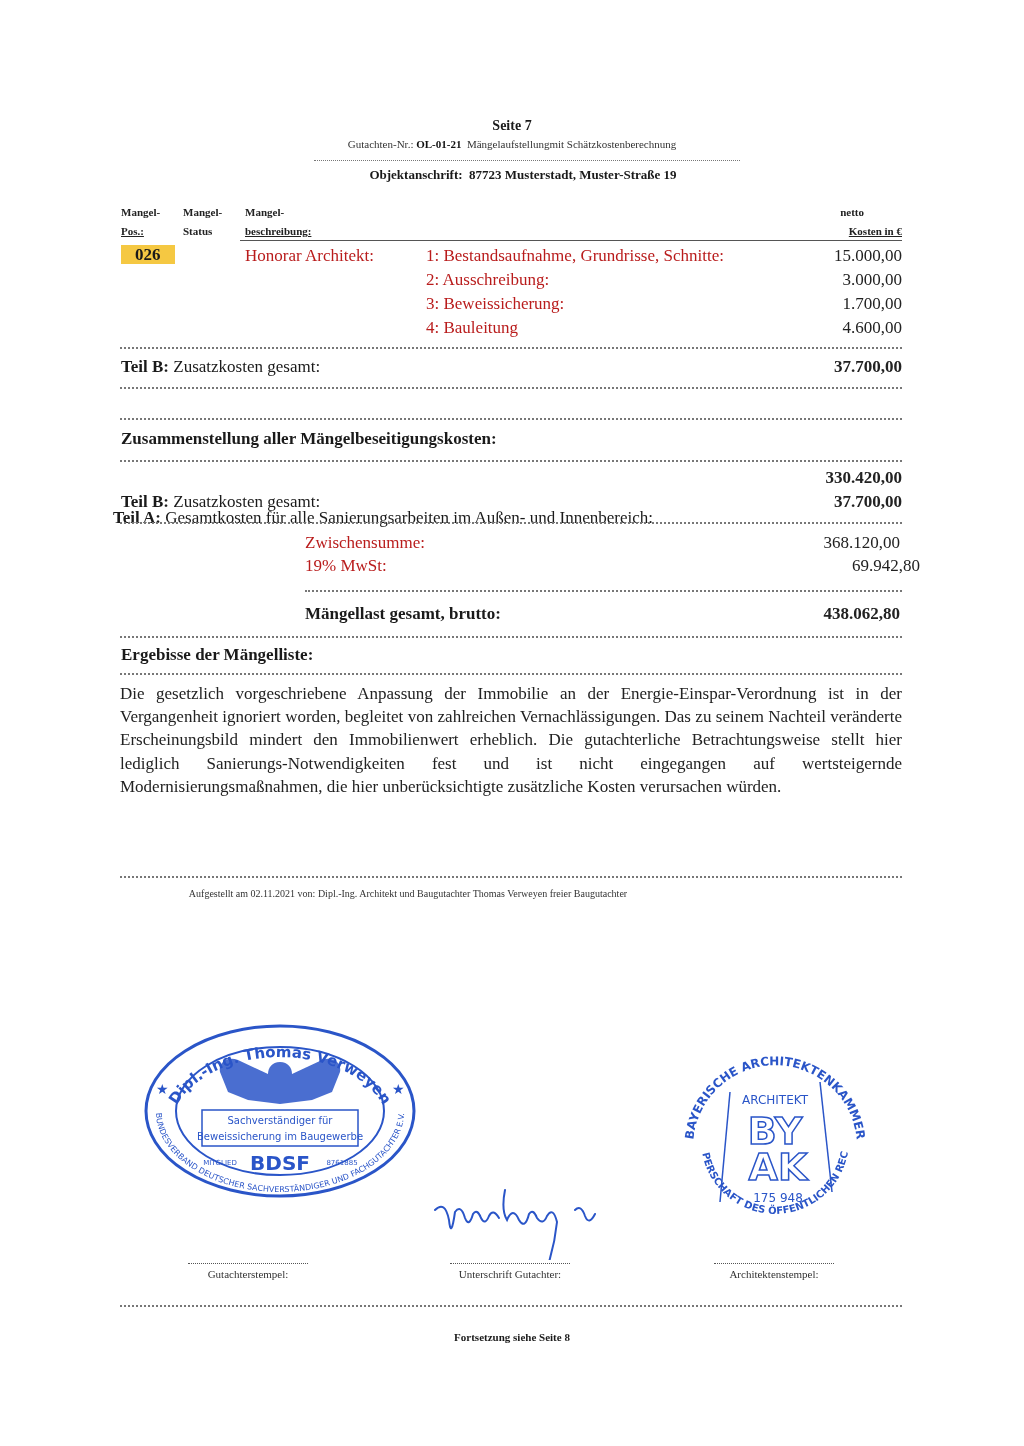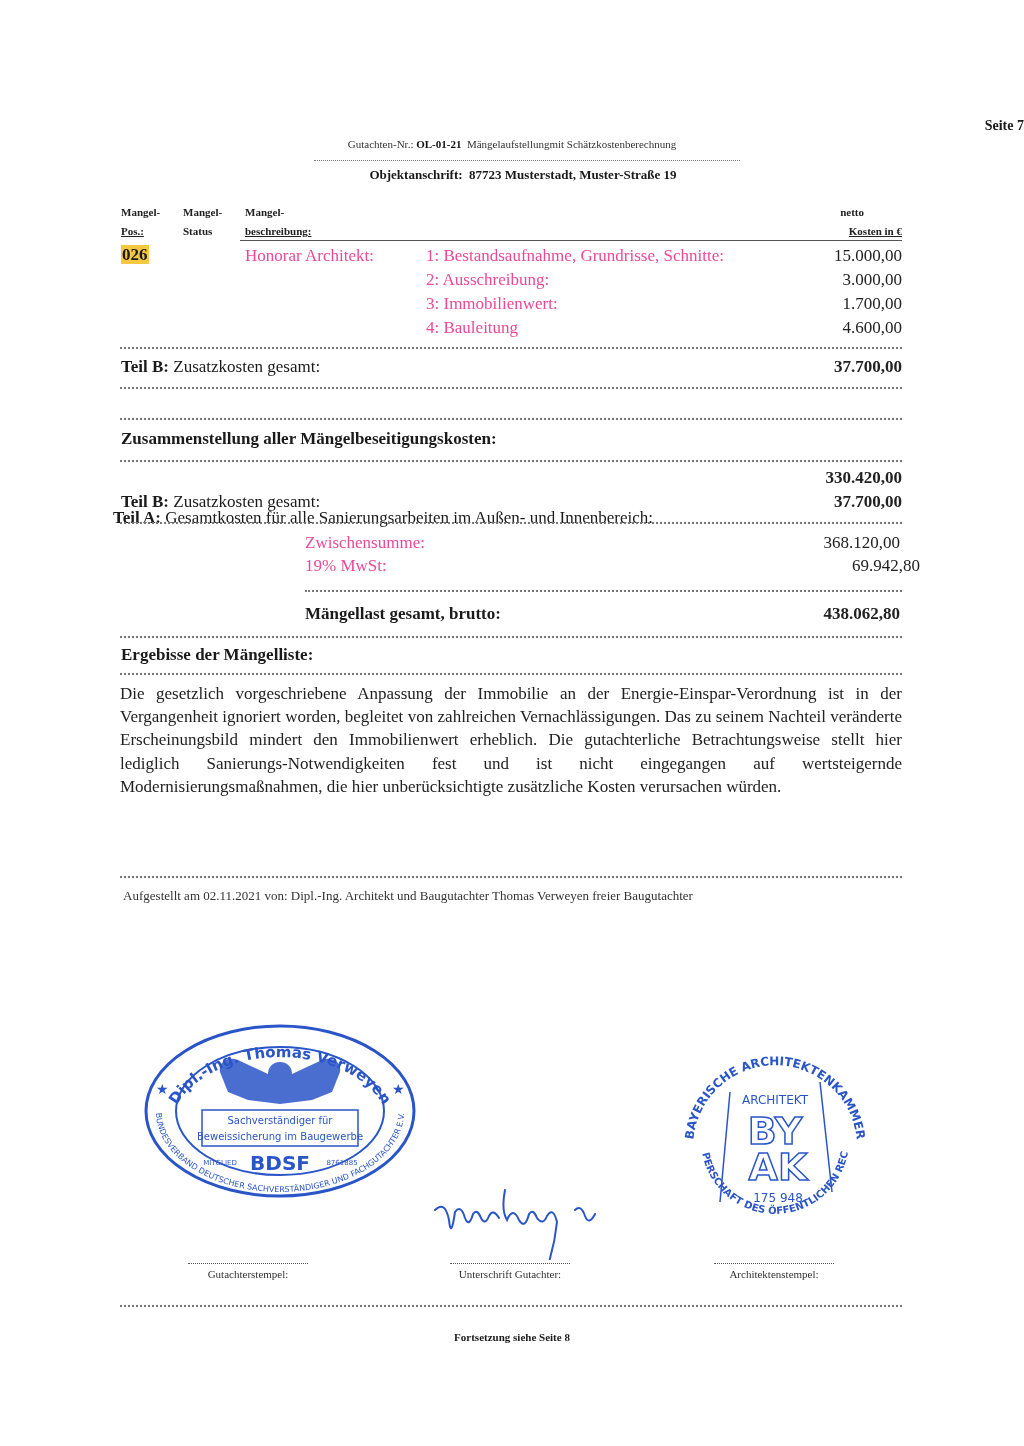--- a/index.html
+++ b/index.html
@@ -1,34 +1,34 @@
 <!DOCTYPE html>
 <html><head>
 <meta charset="utf-8">
 <style>
   html, body { margin:0; padding:0; background:#ffffff; }
   body { width:1024px; height:1446px; position:relative; overflow:hidden;
          font-family:"Liberation Serif","DejaVu Serif",serif; color:#1a1a1a; }
   .abs { position:absolute; }
   .dash { position:absolute; left:120px; width:782px; height:0; border-top:2px dotted #777; }
   .bold { font-weight:bold; }
-  .hdr-title { left:0; width:1024px; top:118px; text-align:right; font-size:14px; font-weight:bold; }
+  .hdr-title { left:0; width:1024px; top:118px; text-align:center; font-size:14px; font-weight:bold; }
   .hdr-sub { left:0; width:1024px; top:138px; text-align:center; font-size:11px; color:#333; }
   .hdr-sub b { color:#111; }
   .hdr-addr { left:0; width:1024px; top:167px; text-align:center; font-size:13px; font-weight:bold;padding-left:11px; }
   .colhdr { font-size:11px; font-weight:bold; line-height:19px; color:#222; }
   .colhdr .u { text-decoration:underline; }
-  .pos-badge { background:#f5c842; font-weight:bold; font-size:17px; padding:0 1px; }
-  .row { font-size:17px; color:#ec4899; }
+  .pos-badge { background:#f5c842; font-weight:bold; font-size:17px; padding:0 14px; }
+  .row { font-size:17px; color:#b91c1c; }
   .amt { text-align:right; font-size:17px; color:#222; }
   .big { font-size:17px; }
   .sect { font-size:17px; font-weight:bold; }
   .para { left:120px; width:782px; top:682px; font-size:17px; line-height:23.2px; text-align:justify; color:#222; }
   .para p { margin:0; }
-  .footer-small { left:0; width:816px; top:888px; text-align:center; font-size:13px; color:#333; }
+  .footer-small { left:0; width:816px; top:888px; text-align:center; font-size:10px; color:#333; }
   .sig-label { font-size:11px; color:#333; text-align:center; width:180px; }
   .sig-line { border-top:1px dotted #555; width:120px; }
   .cont { left:0; width:1024px; top:1331px; text-align:center; font-size:11px; font-weight:bold; }
   .stamp-text { font-family:"DejaVu Sans","Liberation Sans",sans-serif; fill:#2a55c8; font-weight:bold; }
 </style>
 </head>
 <body>
 
 <div class="abs hdr-title">Seite 7</div>
 <div class="abs hdr-sub">
@@ -62,21 +62,21 @@
 
 <div class="abs" style="left:121px;top:245px;">
   <span class="pos-badge">026</span>
 </div>
 <div class="abs row" style="left:245px;top:246px;">Honorar Architekt:</div>
 
 <div class="abs row" style="left:426px;top:246px;">1: Bestandsaufnahme, Grundrisse, Schnitte:</div>
 <div class="abs amt" style="left:780px;width:122px;top:246px;">15.000,00</div>
 <div class="abs row" style="left:426px;top:270px;">2: Ausschreibung:</div>
 <div class="abs amt" style="left:780px;width:122px;top:270px;">3.000,00</div>
-<div class="abs row" style="left:426px;top:294px;">3: Immobilienwert:</div>
+<div class="abs row" style="left:426px;top:294px;">3: Beweissicherung:</div>
 <div class="abs amt" style="left:780px;width:122px;top:294px;">1.700,00</div>
 <div class="abs row" style="left:426px;top:318px;">4: Bauleitung</div>
 <div class="abs amt" style="left:780px;width:122px;top:318px;">4.600,00</div>
 
 <div class="dash" style="top:347px;"></div>
 <div class="abs big" style="left:121px;top:357px;">
   <b>Teil B:</b>
   <span>Zusatzkosten gesamt:</span>
 </div>
 <div class="abs amt bold" style="left:760px;width:142px;top:357px;">37.700,00</div>

